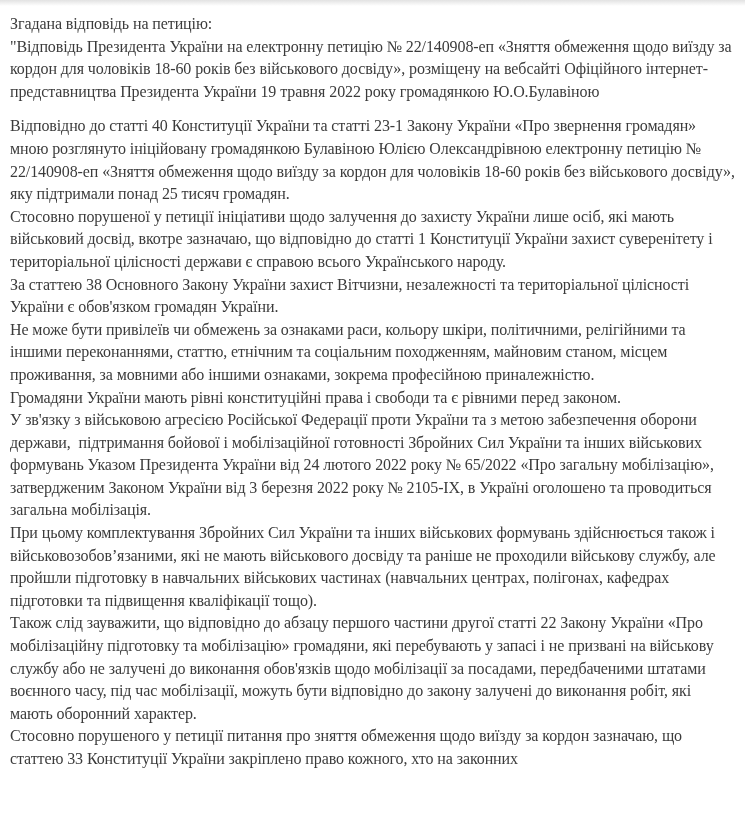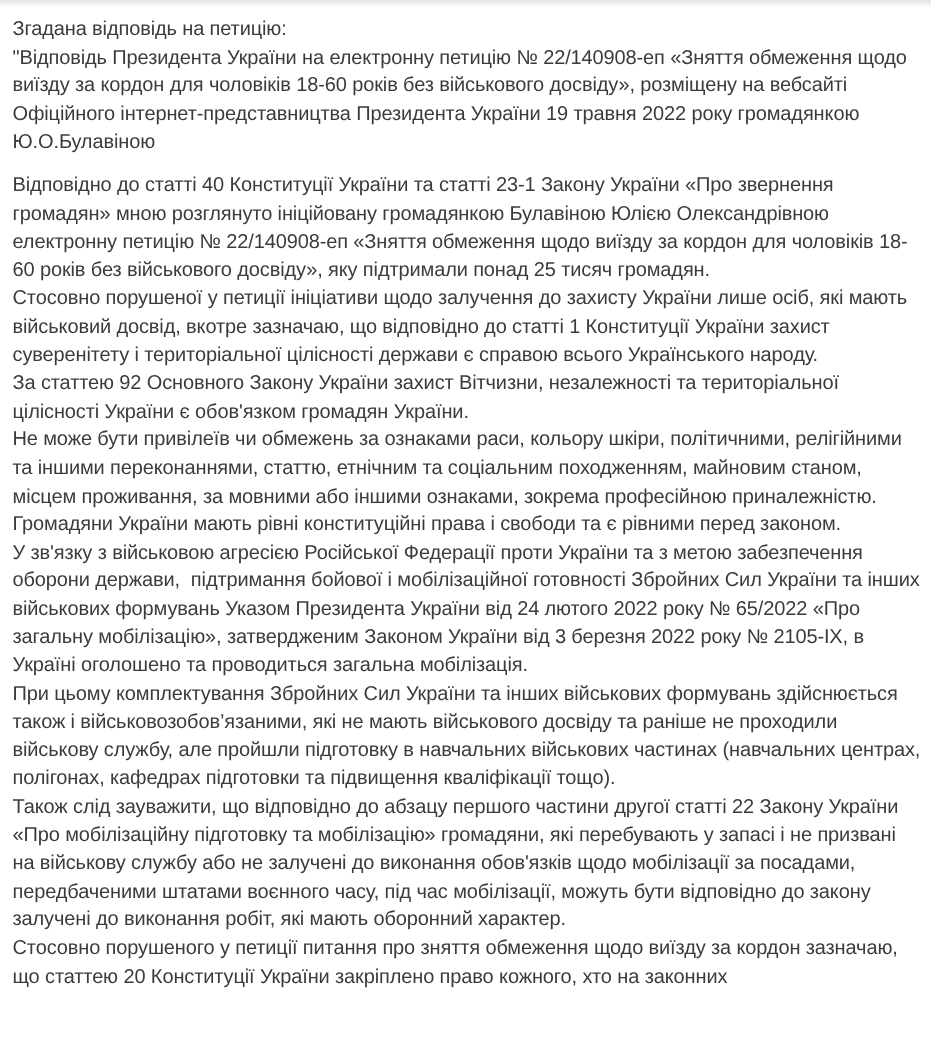--- a/index.html
+++ b/index.html
@@ -21,38 +21,39 @@
   .post {
     padding: 7px 8px 0 10px;
     color: #3b3b3b;
     font-size: 16px;
     line-height: 22.6px;
     letter-spacing: -0.1px;
   }
   .post p {
     margin: 0;
     white-space: pre-wrap; 
+    font-family: Liberation Serif, serif;
   }
   .block-gap {
     height: 12px;
   }
 </style>
 </head>
 <body>
 
 <div class="top-strip"></div>
 
 <div class="post">
   <p>Згадана відповідь на петицію:</p>
   <p>"Відповідь Президента України на електронну петицію № 22/140908-еп «Зняття обмеження щодо виїзду за кордон для чоловіків 18-60 років без військового досвіду», розміщену на вебсайті Офіційного інтернет-представництва Президента України 19 травня 2022 року громадянкою Ю.О.Булавіною</p>
 
   <div class="block-gap"></div>
 
   <p>Відповідно до статті 40 Конституції України та статті 23-1 Закону України «Про звернення громадян» мною розглянуто ініційовану громадянкою Булавіною Юлією Олександрівною електронну петицію № 22/140908-еп «Зняття обмеження щодо виїзду за кордон для чоловіків 18-60 років без військового досвіду», яку підтримали понад 25 тисяч громадян.</p>
   <p>Стосовно порушеної у петиції ініціативи щодо залучення до захисту України лише осіб, які мають військовий досвід, вкотре зазначаю, що відповідно до статті 1 Конституції України захист суверенітету і територіальної цілісності держави є справою всього Українського народу.</p>
-  <p>За статтею 92 Основного Закону України захист Вітчизни, незалежності та територіальної цілісності України є обов'язком громадян України.</p>
+  <p>За статтею 38 Основного Закону України захист Вітчизни, незалежності та територіальної цілісності України є обов'язком громадян України.</p>
   <p>Не може бути привілеїв чи обмежень за ознаками раси, кольору шкіри, політичними, релігійними та іншими переконаннями, статтю, етнічним та соціальним походженням, майновим станом, місцем проживання, за мовними або іншими ознаками, зокрема професійною приналежністю.</p>
   <p>Громадяни України мають рівні конституційні права і свободи та є рівними перед законом.</p>
   <p>У зв'язку з військовою агресією Російської Федерації проти України та з метою забезпечення оборони держави,  підтримання бойової і мобілізаційної готовності Збройних Сил України та інших військових формувань Указом Президента України від 24 лютого 2022 року № 65/2022 «Про загальну мобілізацію», затвердженим Законом України від 3 березня 2022 року № 2105-IX, в Україні оголошено та проводиться загальна мобілізація.</p>
   <p>При цьому комплектування Збройних Сил України та інших військових формувань здійснюється також і військовозобов’язаними, які не мають військового досвіду та раніше не проходили військову службу, але пройшли підготовку в навчальних військових частинах (навчальних центрах, полігонах, кафедрах підготовки та підвищення кваліфікації тощо).</p>
   <p>Також слід зауважити, що відповідно до абзацу першого частини другої статті 22 Закону України «Про мобілізаційну підготовку та мобілізацію» громадяни, які перебувають у запасі і не призвані на військову службу або не залучені до виконання обов'язків щодо мобілізації за посадами, передбаченими штатами воєнного часу, під час мобілізації, можуть бути відповідно до закону залучені до виконання робіт, які мають оборонний характер.</p>
-  <p>Стосовно порушеного у петиції питання про зняття обмеження щодо виїзду за кордон зазначаю, що статтею 20 Конституції України закріплено право кожного, хто на законних</p>
+  <p>Стосовно порушеного у петиції питання про зняття обмеження щодо виїзду за кордон зазначаю, що статтею 33 Конституції України закріплено право кожного, хто на законних</p>
 </div>
 
 </body></html>

